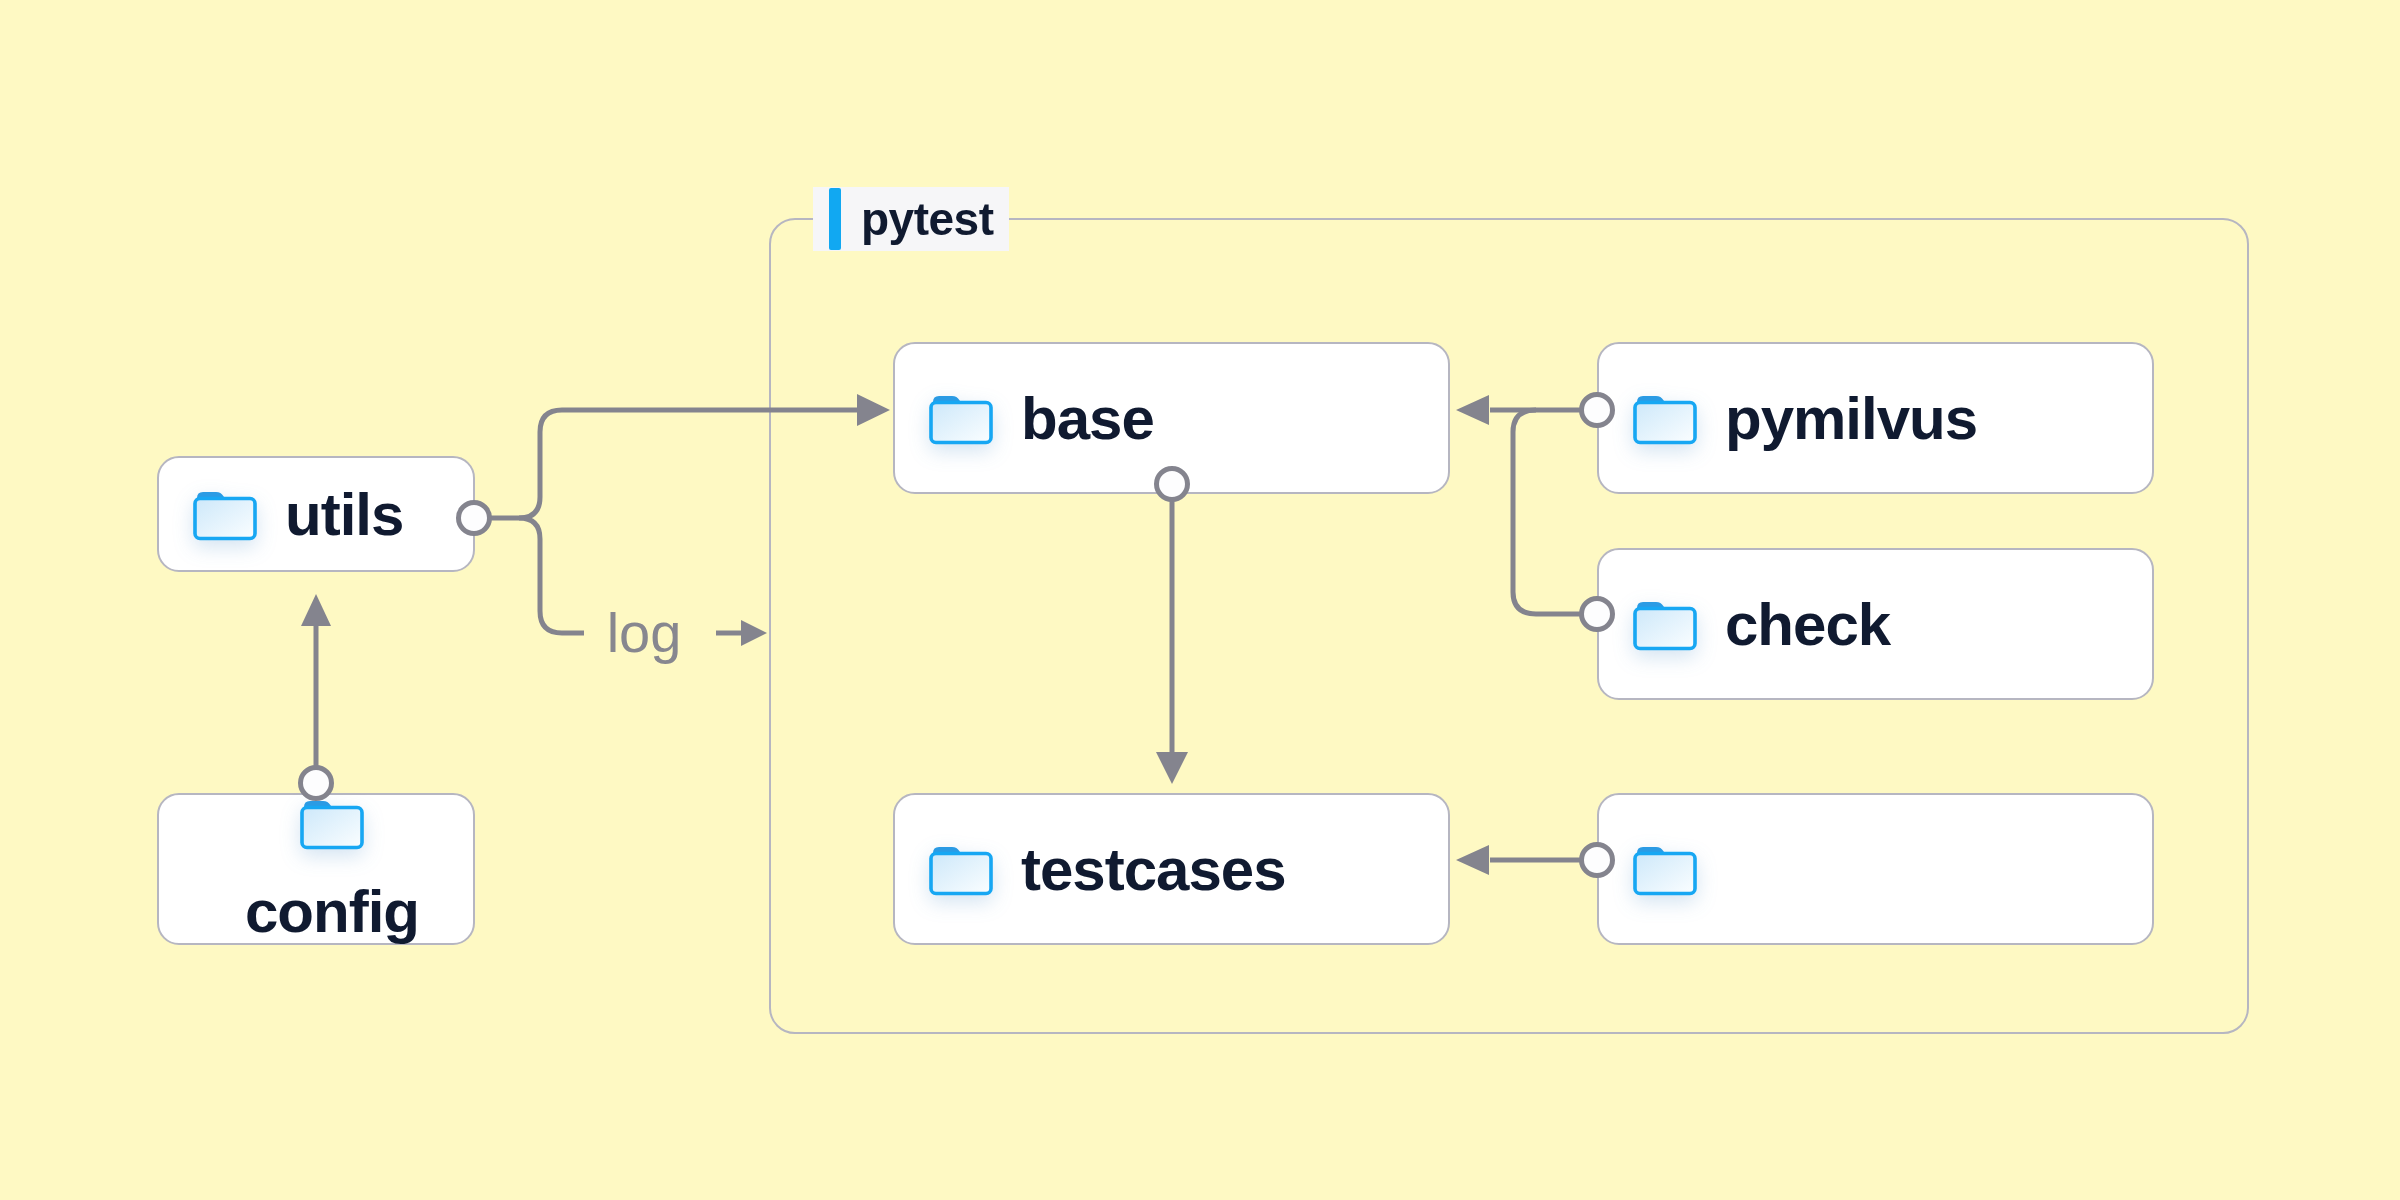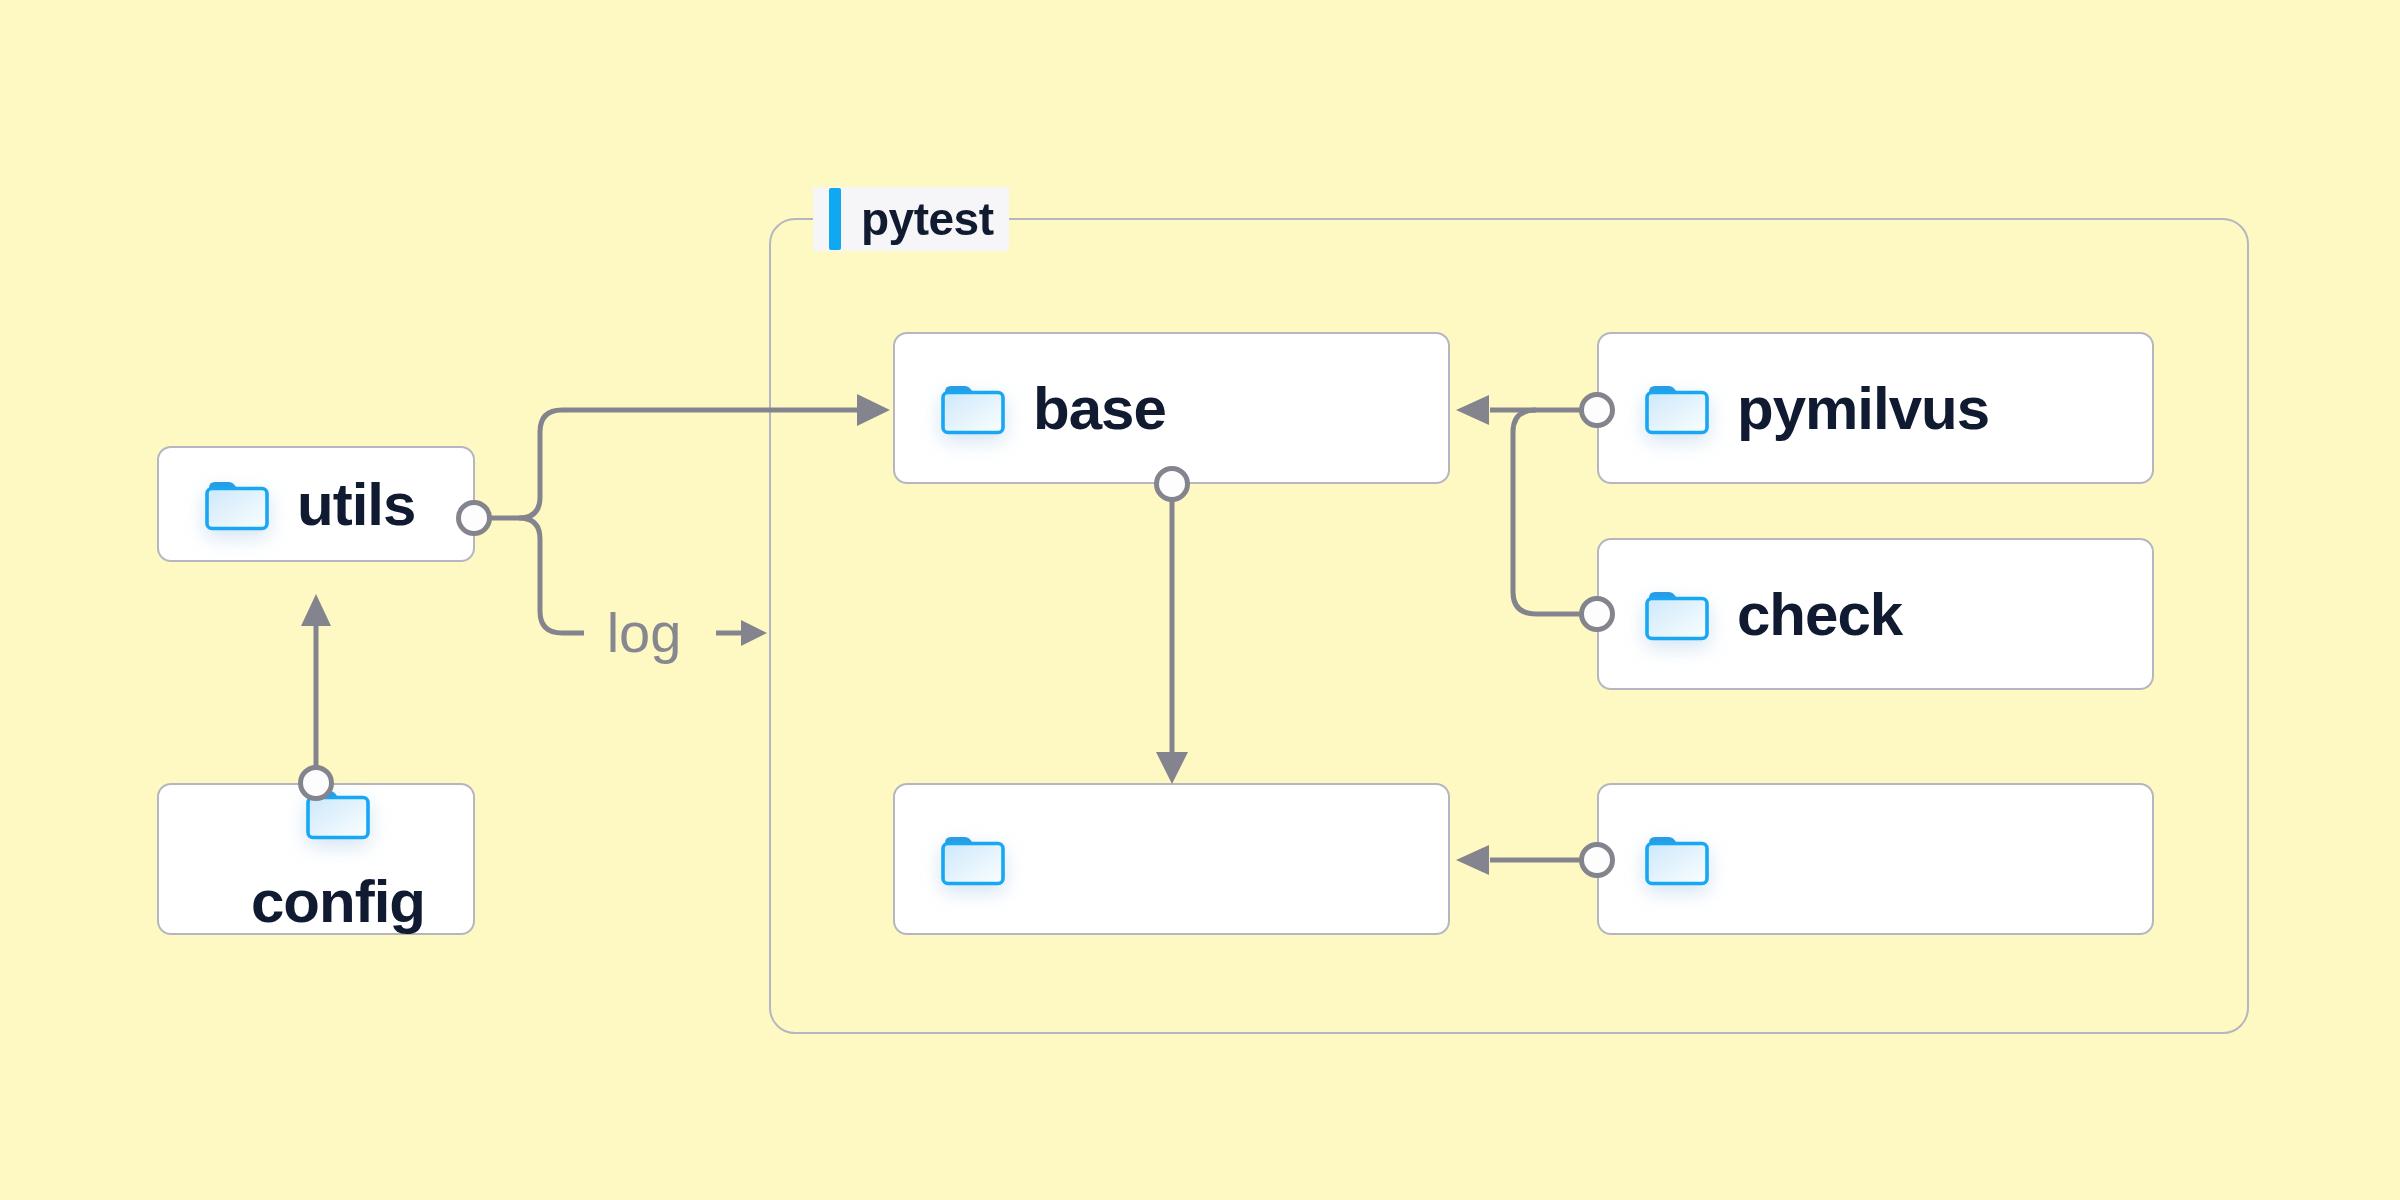--- a/index.html
+++ b/index.html
@@ -50,27 +50,28 @@
     font-weight: 700;
     color: #101a30;
     letter-spacing: -0.5px;
   }
 
   
   .node {
     position: absolute;
     background: #ffffff;
     border: 2px solid #b6b6c1;
-    border-radius: 14px;
+    border-radius: 22px;
     display: flex;
     align-items: center;
-    padding-left: 44px;
+    padding-left: 32px;
     gap: 26px;
     box-sizing: border-box;
     z-index: 2;
+    margin-top: 10px;
   }
   .node .nlabel {
     font-size: 60px;
     font-weight: 700;
     color: #101a30;
     letter-spacing: -1px;
     white-space: nowrap;
   }
   .folder {
     display: inline-flex;
@@ -240,20 +241,21 @@
     <span class="nlabel">pymilvus</span>
   </div>
 
   <div class="node n-testcases">
     <span class="folder">
       <svg width="68" height="56" viewBox="0 0 68 56">
         <path d="M6 18 V12 q0-6 6-6 h13 q5 0 7.5 4.3 L35 14 H6 Z" fill="#2b9be4"></path>
         <rect x="4" y="12.5" width="60" height="40" rx="5" fill="url(#folder-grad)" stroke="#17a7f3" stroke-width="3.6"></rect>
       </svg>
     </span>
+    <span class="nlabel">testcases</span>
   </div>
 
   <div class="node n-common">
     <span class="folder">
       <svg width="68" height="56" viewBox="0 0 68 56">
         <path d="M6 18 V12 q0-6 6-6 h13 q5 0 7.5 4.3 L35 14 H6 Z" fill="#2b9be4"></path>
         <rect x="4" y="12.5" width="60" height="40" rx="5" fill="url(#folder-grad)" stroke="#17a7f3" stroke-width="3.6"></rect>
       </svg>
     </span>
   </div>

